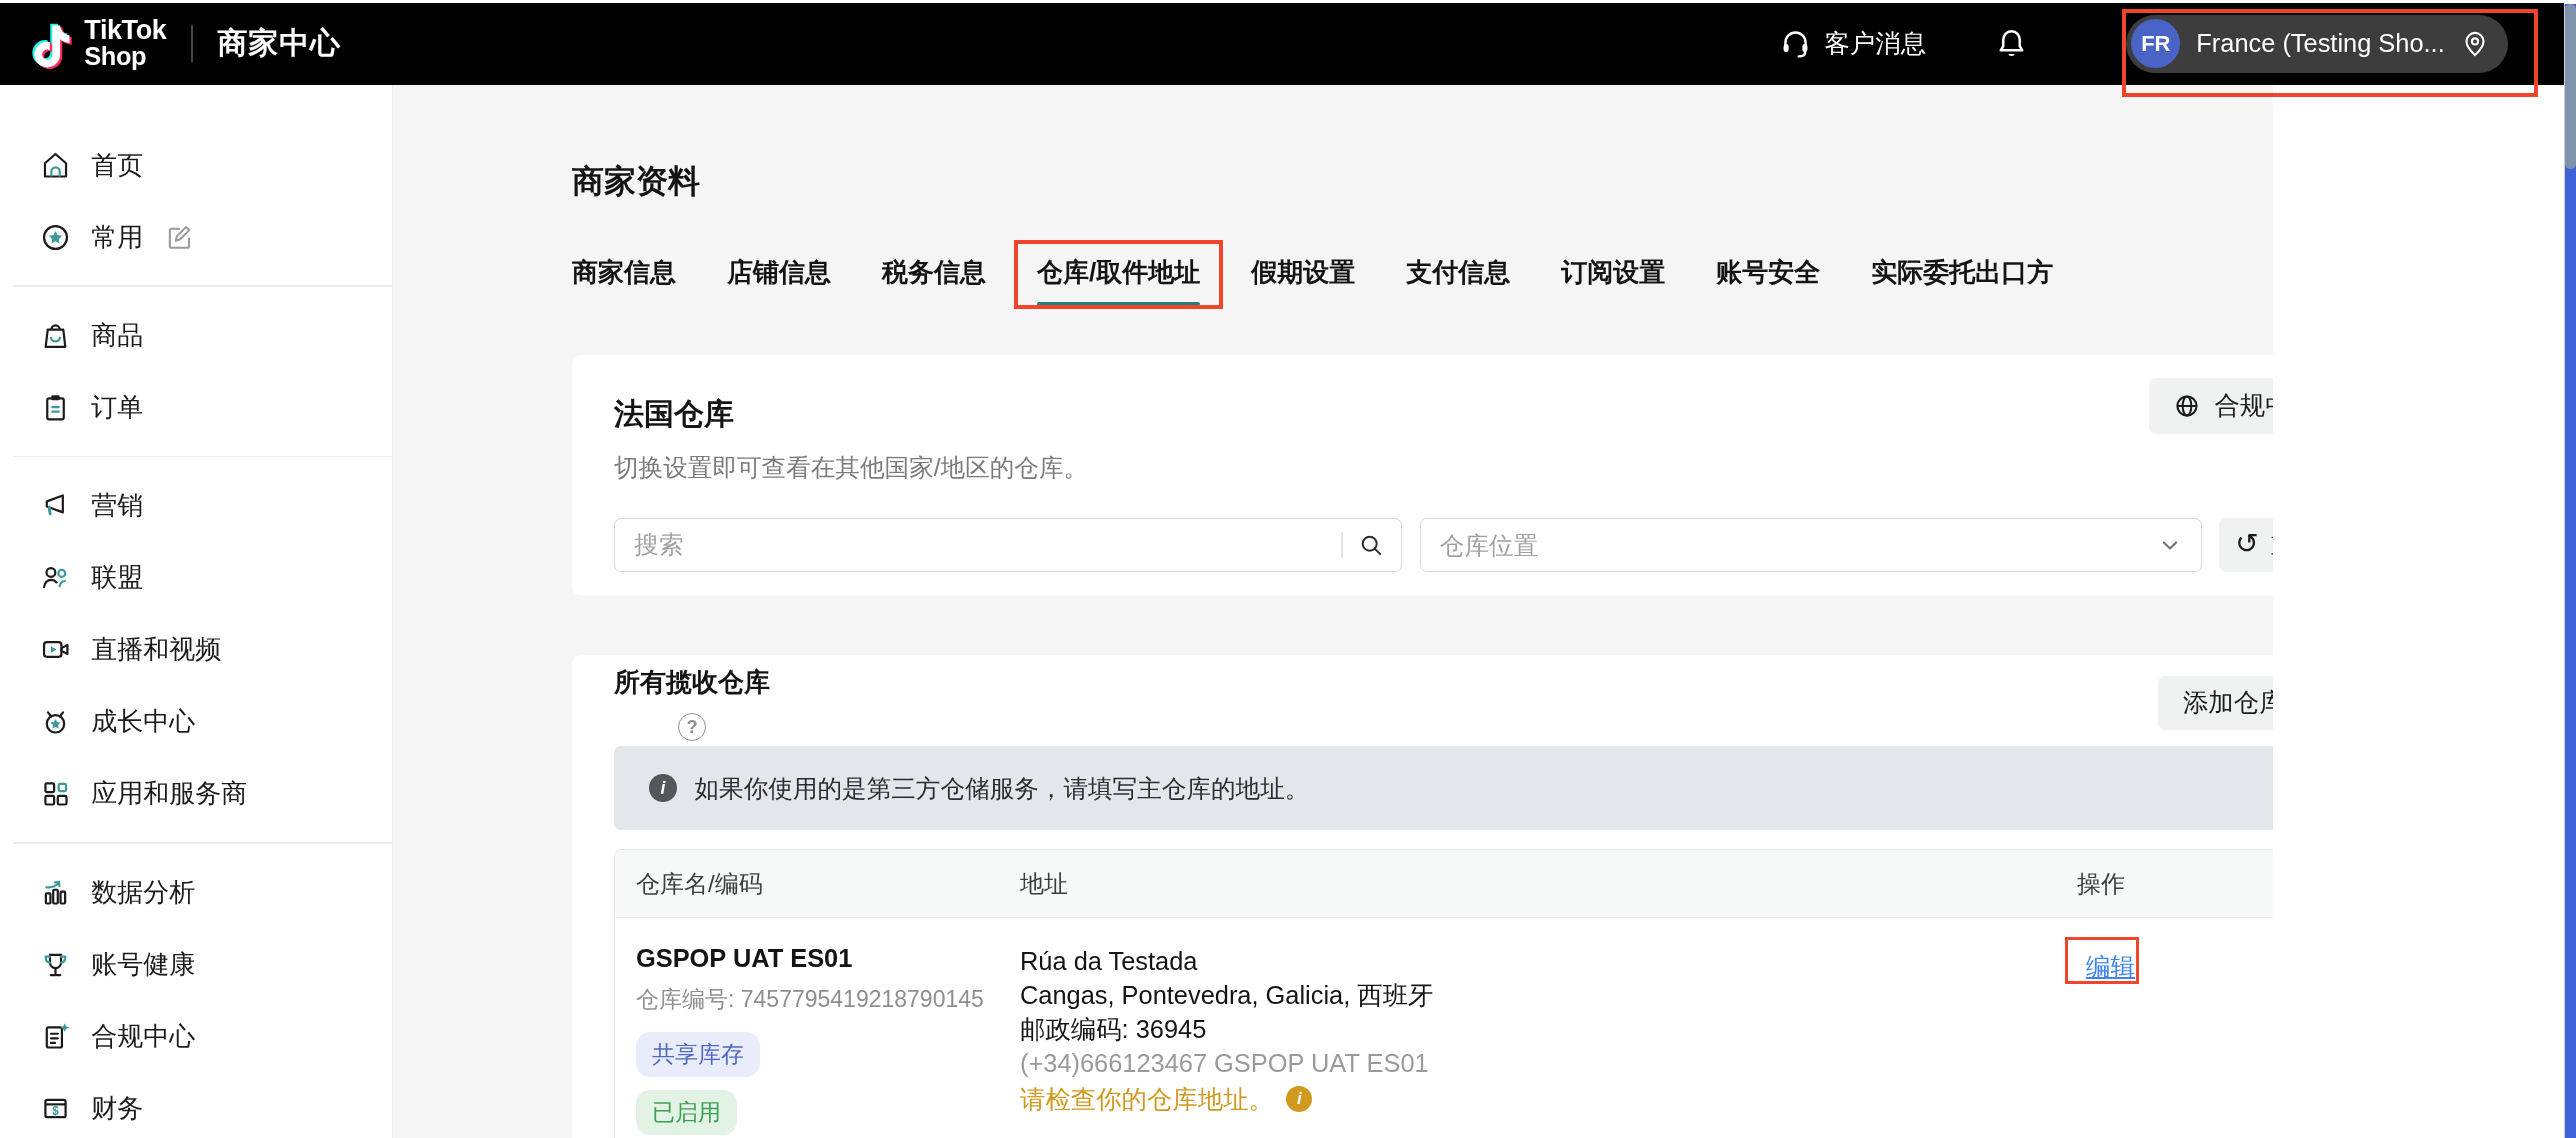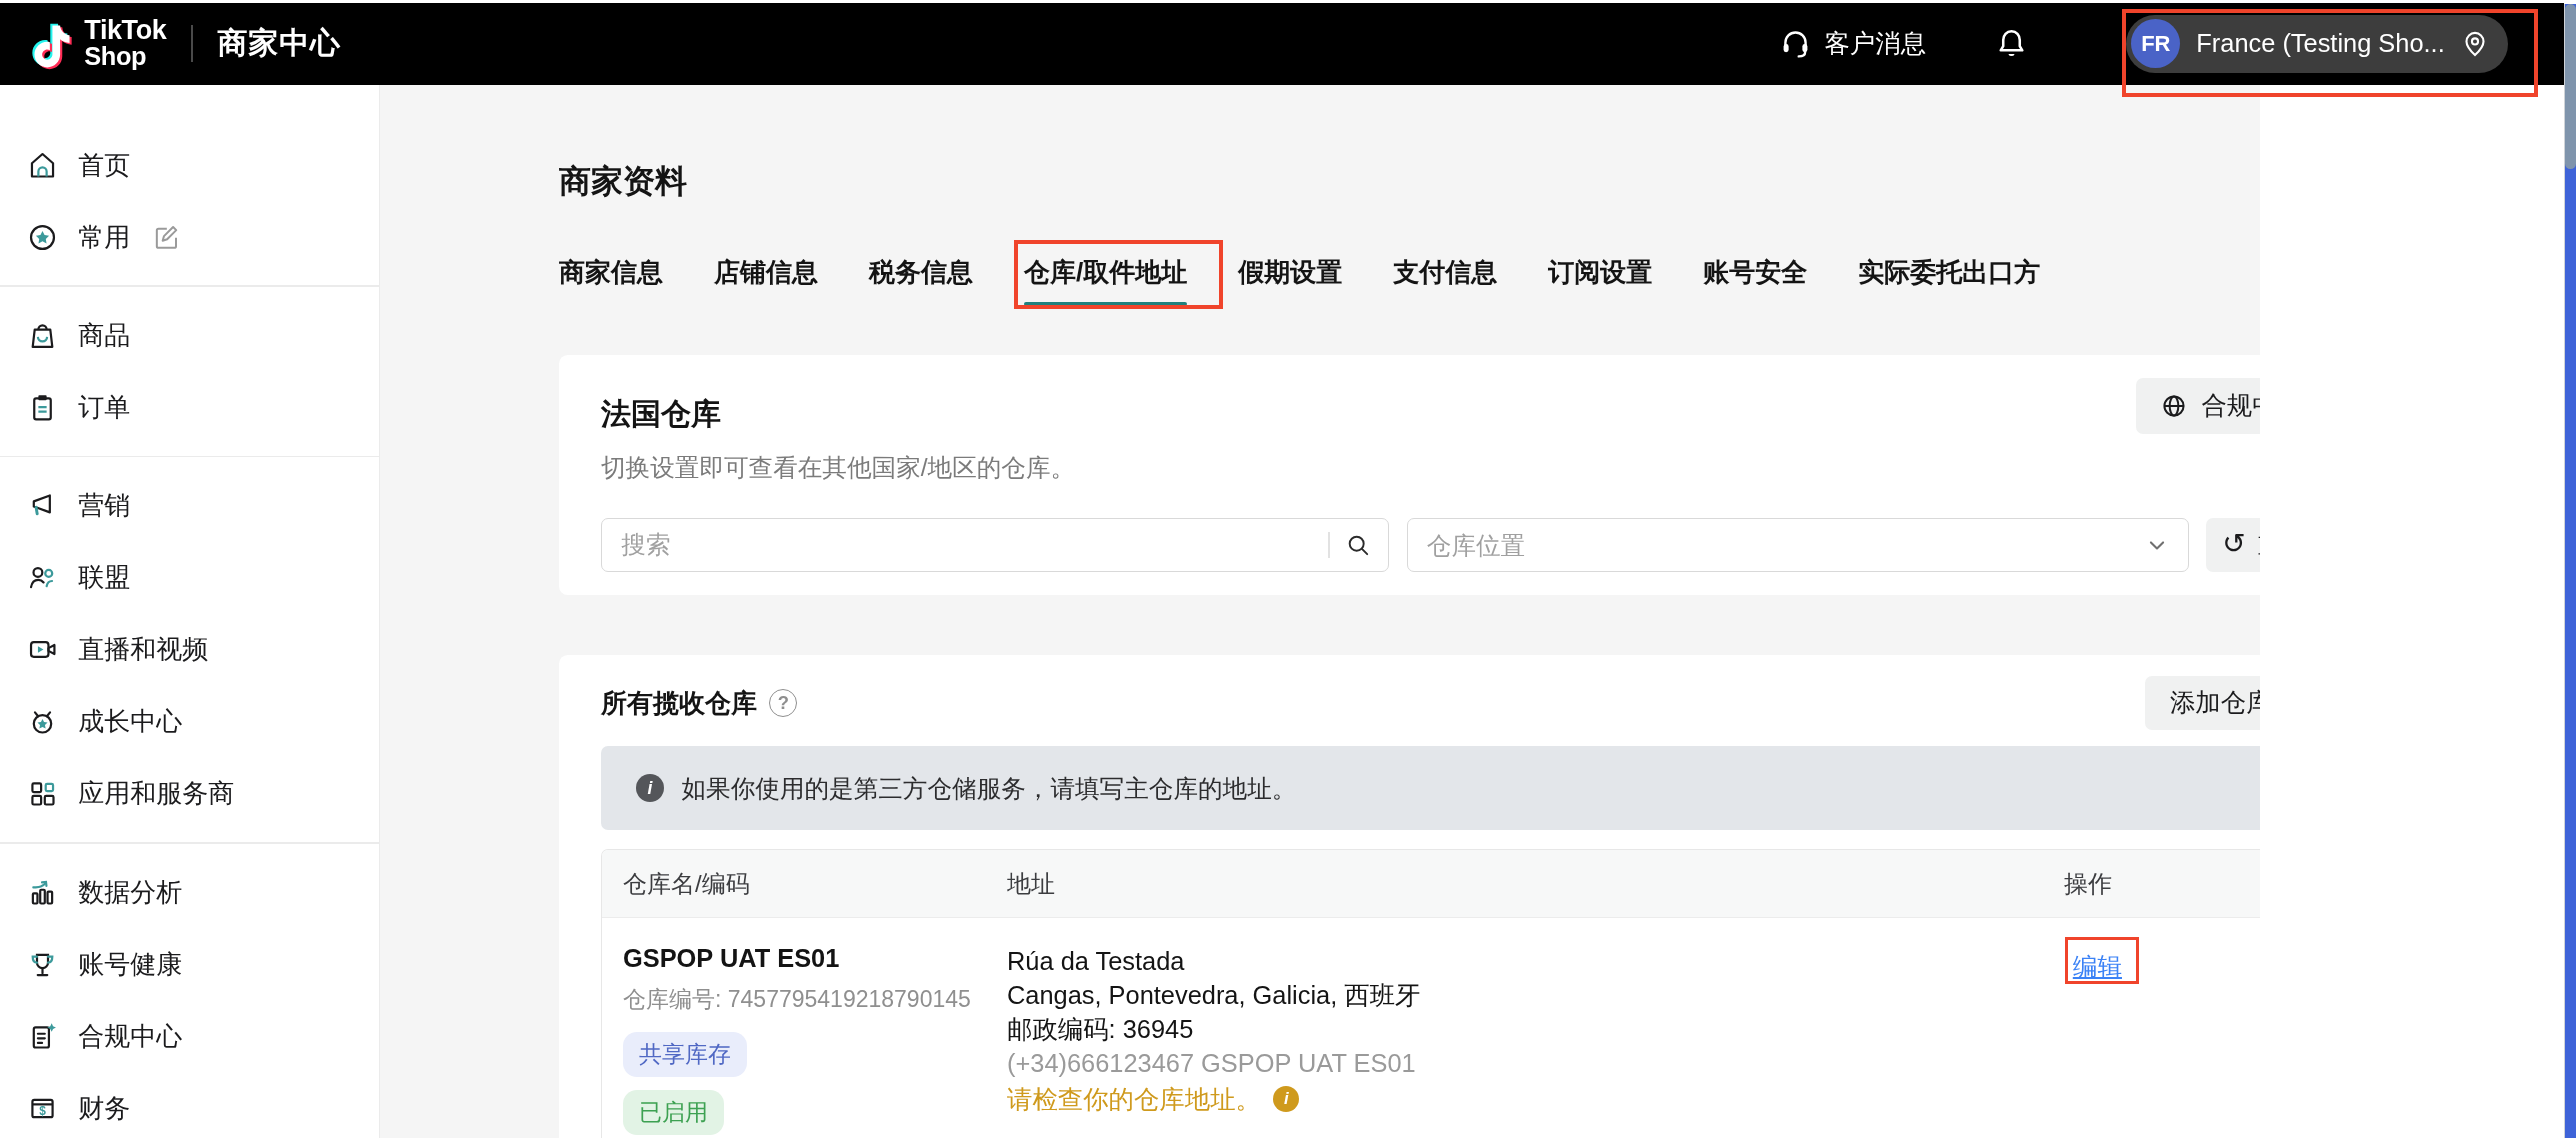--- a/index.html
+++ b/index.html
@@ -26,21 +26,21 @@
   .topbar-right { margin-left:auto; display:flex; align-items:center; }
   .messages { display:flex; align-items:center; gap:12.3px; font-size:25.4px; cursor:pointer; }
   .bell-wrap { margin-left:68px; display:flex; cursor:pointer; }
   .account-pill { margin-left:97px; display:flex; align-items:center; gap:16px; background:#3d3d3d;
                   border-radius:30px; height:58px; padding:0 19.3px 0 5.3px; cursor:pointer; }
   .avatar { width:49px; height:49px; border-radius:50%; background:#4a63c7; color:#fff; font-size:22px;
             font-weight:bold; display:flex; align-items:center; justify-content:center; }
   .account-label { font-size:25.4px; white-space:nowrap; }
 
   
-  .layout { position:absolute; top:85px; left:0; width:2260px; height:1054px; display:flex; }
+  .layout { position:absolute; top:85px; left:13px; width:2260px; height:1054px; display:flex; }
 
   
   .sidebar { width:380px; background:#fff; border-right:1.8px solid #ebebeb; padding-top:44px; flex:none; }
   .side-item { height:72px; display:flex; align-items:center; padding-left:26px; gap:19.3px;
                font-size:26px; color:#1b1b1d; cursor:pointer; white-space:nowrap; }
   .side-item .licon { flex:none; display:flex; }
   .side-divider { height:1.8px; background:#ebebeb; margin:12.3px 0; }
   .edit-fav { margin-left:1.8px; display:flex; }
 
   
@@ -65,21 +65,21 @@
                 display:flex; align-items:center; justify-content:space-between; padding:0 17.5px 0 19.3px; cursor:pointer; }
   .select-placeholder { font-size:24.6px; color:#a0a0a0; }
   .btn { background:#f0f1f1; border:none; border-radius:7px; display:flex; align-items:center; justify-content:center;
          gap:12.3px; font-size:25.4px; color:#1b1b1d; cursor:pointer; font-family:inherit; }
   .btn-reset { width:119px; height:54px; flex:none; }
   .reset-glyph { font-size:28px; line-height:1; margin-top:-1.8px; }
   .btn-allwh { position:absolute; top:23px; right:49px; height:56px; padding:0 23px; }
 
   .card-warehouses { margin-top:60px; height:491px; padding:21px 42px 0; }
   .wh-header { display:flex; align-items:center; justify-content:space-between; height:54px; }
-  .wh-title-wrap { display:flex; align-items:center; gap:12.3px; }
+  .wh-title-wrap { display:flex; align-items:center; gap:12.3px;flex-direction:column; }
   .wh-title { font-size:26px; font-weight:bold; color:#141414; }
   .help-badge { width:28px; height:28px; border-radius:50%; border:1.8px solid #8f8f8f; color:#8f8f8f;
                 font-size:18.4px; font-weight:bold; display:flex; align-items:center; justify-content:center; cursor:pointer; }
   .btn-add { height:54px; padding:0 24.6px; }
 
   .banner { margin-top:16px; background:#e3e6ea; border-radius:7px; height:84px; display:flex; align-items:center;
             padding:0 35px; gap:17.5px; font-size:24.6px; color:#2c2c2e; }
   .info-badge { width:28px; height:28px; border-radius:50%; background:#54565a; color:#fff; font-size:17.5px; font-weight:bold;
                 display:flex; align-items:center; justify-content:center; flex:none; font-style:italic; }
   .banner-close { margin-left:auto; font-size:35px; color:#5a5a5a; cursor:pointer; line-height:1; }

